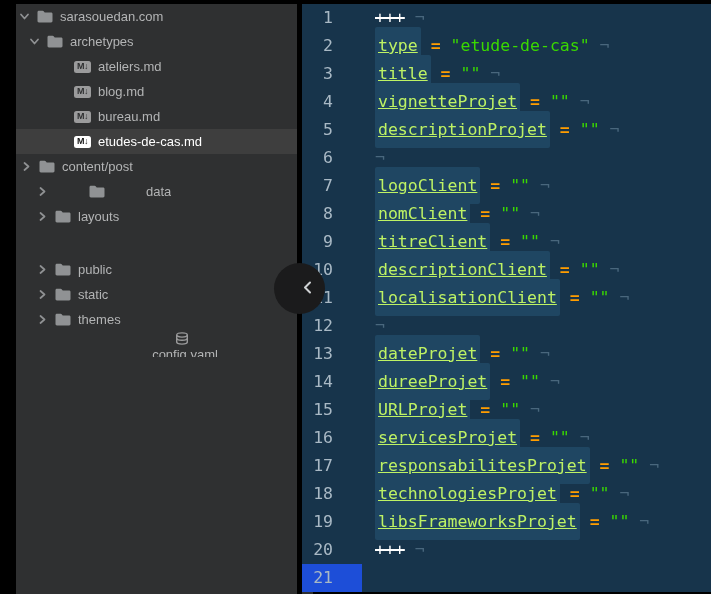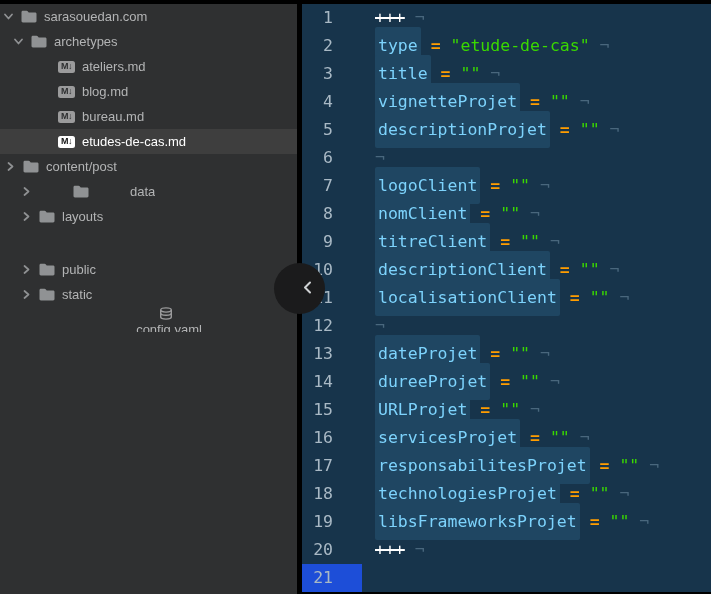--- a/index.html
+++ b/index.html
@@ -5,21 +5,21 @@
   * { box-sizing: border-box; }
   html,body { margin:0; padding:0; background:#000; }
   .app {
     position:relative; width:711px; height:594px; background:#000;
     overflow:hidden; font-family:"Liberation Sans", sans-serif;
     -webkit-font-smoothing:antialiased;
   }
 
   
   .sidebar {
-    position:absolute; left:0; top:4px; bottom:0; width:297px;
+    position:absolute; left:16px; top:4px; bottom:0; width:297px;
     background:#2f3031; overflow:hidden;
   }
   .srow {
     height:25px; display:flex; align-items:center;
     color:#b3b4b5; font-size:13px; white-space:nowrap; cursor:default;
   }
   .srow.selected { background:#3e3e3e; color:#ffffff; }
   .chev { width:9px; height:9px; flex:none; margin-right:8px; display:flex; align-items:center; justify-content:center; }
   .chev svg { display:block; }
   .chev.expanded svg { transform:rotate(90deg); }
@@ -42,21 +42,21 @@
     font-family:"DejaVu Sans Mono", monospace; font-size:16.5px;
   }
   .eline { display:flex; height:28px; line-height:28px; }
   .gut {
     flex:none; width:60px; padding-right:29px; text-align:right;
     color:#a9b9c5; user-select:none;
   }
   .eline.active .gut { background:#1d4ed8; }
   .code { padding-left:13px; white-space:pre; color:#e6edf3; }
   .tk-delim { color:#ffffff; text-decoration:line-through; text-decoration-thickness:1.5px; }
-  .tk-key { background:#1f4662; border-radius:2px; padding:9px 3px; color:#7dd3fc; }
+  .tk-key { background:#1f4662; border-radius:2px; padding:9px 3px; color:#bef264;text-decoration:underline; }
   .tk-op { color:#ff9d00; font-weight:bold; }
   .tk-str { color:#3ad900; }
   .eol { color:#49677d; }
 
   
   .handle {
     position:absolute; left:274px; top:263px; width:51px; height:51px;
     border-radius:50%; background:#1b1b1c; z-index:6;
     display:flex; align-items:center; padding-left:29px; cursor:pointer;
   }
@@ -174,20 +174,33 @@
             <svg width="9" height="9" viewBox="0 0 9 9">
               <path d="M2.5 1 L6.5 4.5 L2.5 8" stroke="#8f9193" stroke-width="1.7" fill="none" stroke-linecap="round" stroke-linejoin="round"></path>
             </svg>
           </span>
           <span class="icon-box">
             <svg width="16" height="13" viewBox="0 0 16 13">
               <path d="M0.5 2.2 C0.5 1.4 1.1 0.8 1.9 0.8 h3.7 c0.4 0 0.8 0.2 1.1 0.5 l1 1.1 h6.4 c0.8 0 1.4 0.6 1.4 1.4 v7.3 c0 0.8-0.6 1.4-1.4 1.4 H1.9 c-0.8 0-1.4-0.6-1.4-1.4 z" fill="#909294"></path>
             </svg>
           </span>
           <span class="tree-label">static</span>
+        </div>
+        <div class="srow" style="padding-left: 22px;">
+          <span class="chev">
+            <svg width="9" height="9" viewBox="0 0 9 9">
+              <path d="M2.5 1 L6.5 4.5 L2.5 8" stroke="#8f9193" stroke-width="1.7" fill="none" stroke-linecap="round" stroke-linejoin="round"></path>
+            </svg>
+          </span>
+          <span class="icon-box">
+            <svg width="16" height="13" viewBox="0 0 16 13">
+              <path d="M0.5 2.2 C0.5 1.4 1.1 0.8 1.9 0.8 h3.7 c0.4 0 0.8 0.2 1.1 0.5 l1 1.1 h6.4 c0.8 0 1.4 0.6 1.4 1.4 v7.3 c0 0.8-0.6 1.4-1.4 1.4 H1.9 c-0.8 0-1.4-0.6-1.4-1.4 z" fill="#909294"></path>
+            </svg>
+          </span>
+          <span class="tree-label">themes</span>
         </div>
         <div class="srow" style="padding-left: 41px; flex-direction: column;">
           <span class="icon-box">
             <svg width="14" height="15" viewBox="0 0 14 15" fill="none" stroke="#9b9b9c" stroke-width="1.4">
               <ellipse cx="7" cy="3" rx="5.3" ry="2.1"></ellipse>
               <path d="M1.7 6.2 a5.3 2.1 0 0 0 10.6 0"></path>
               <path d="M1.7 10 a5.3 2.1 0 0 0 10.6 0"></path>
               <path d="M1.7 3 v7.2 M12.3 3 v7.2"></path>
             </svg>
           </span>

